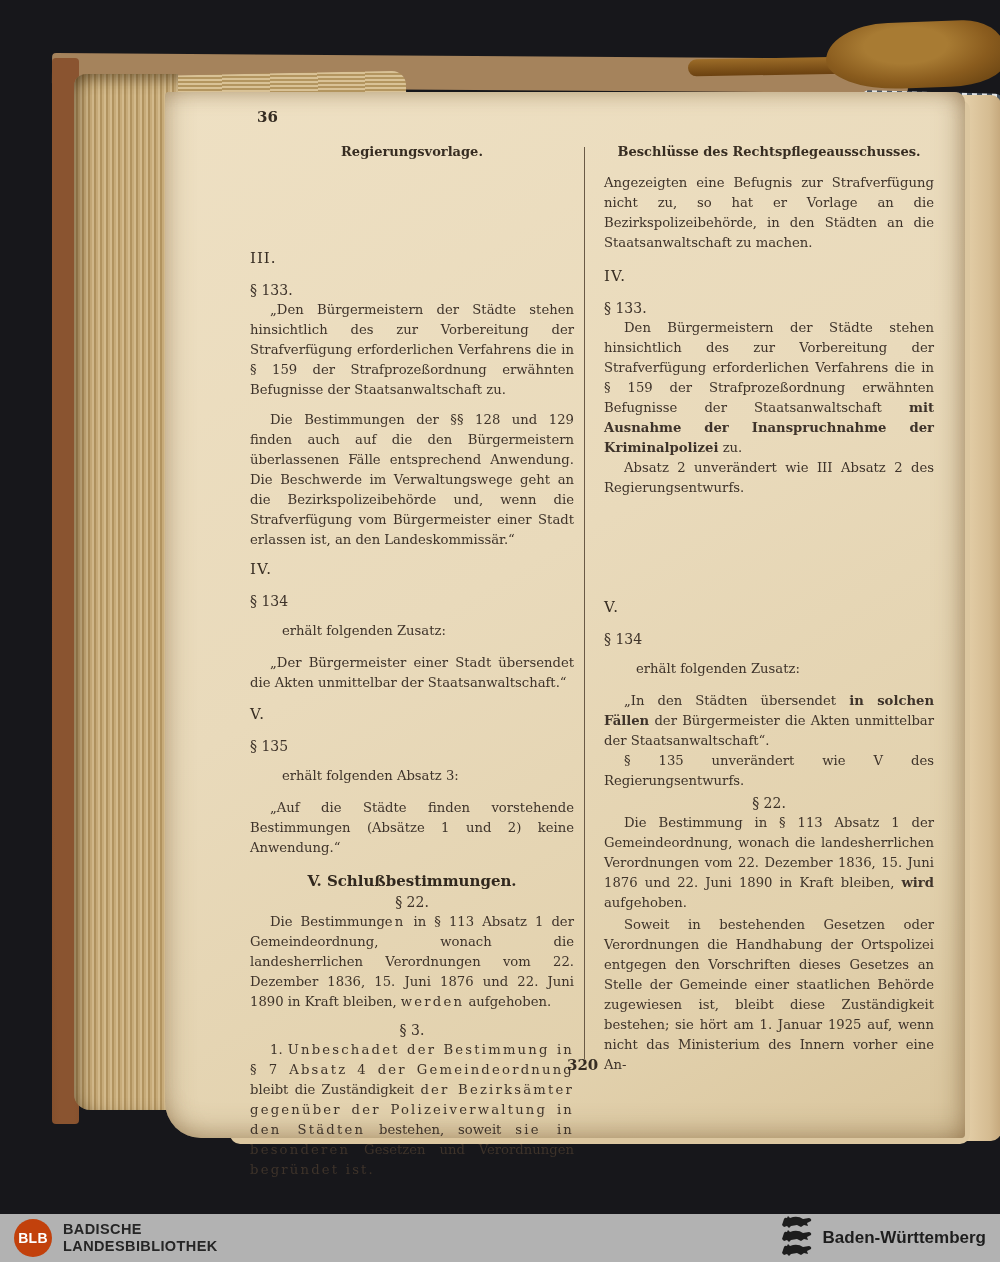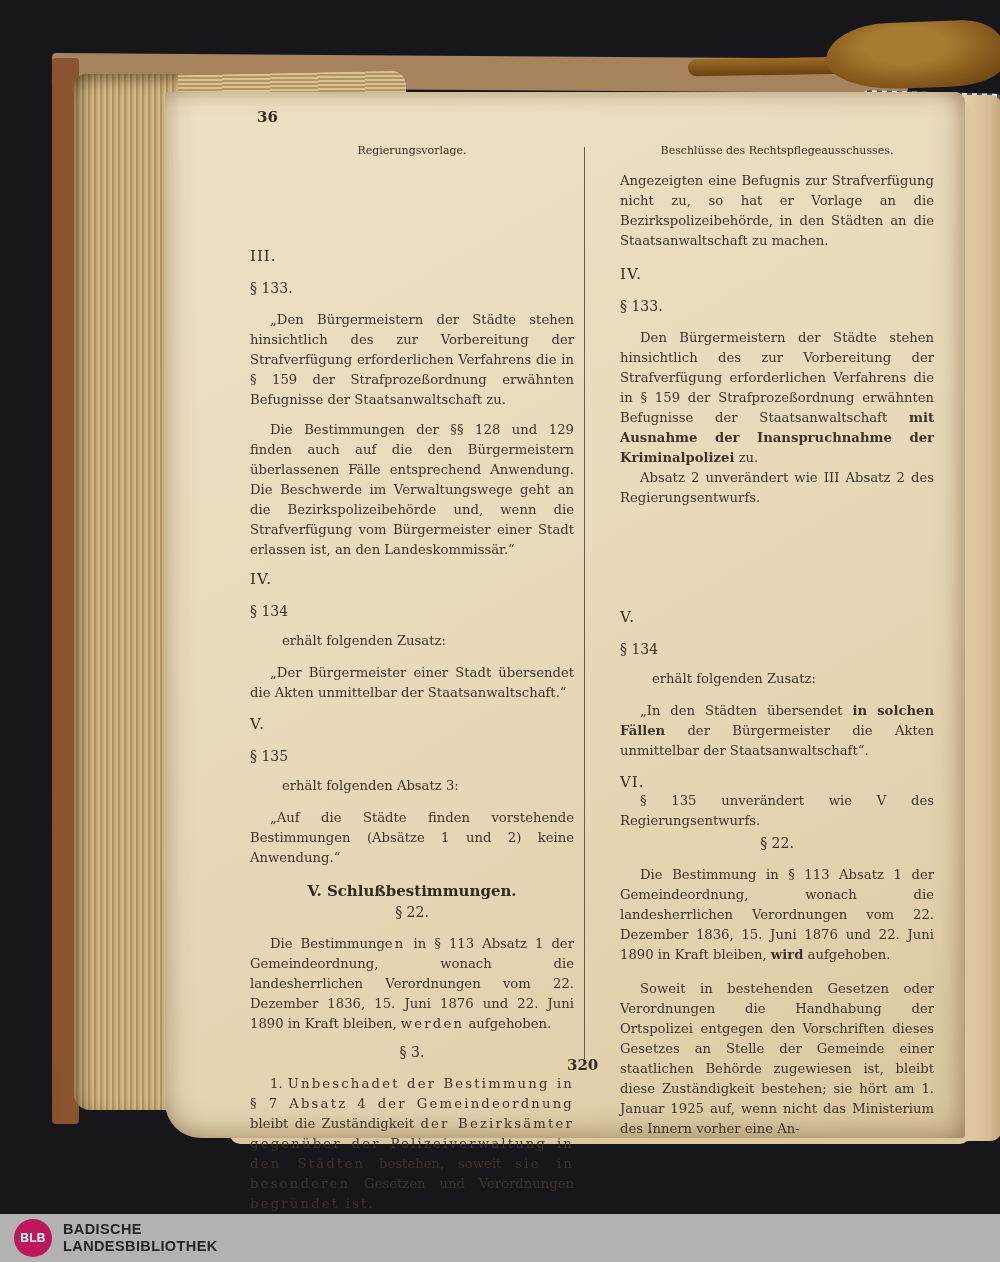--- a/index.html
+++ b/index.html
@@ -74,45 +74,45 @@
       inset 0 16px 20px -14px rgba(130,100,60,.4),
       inset 24px 0 26px -20px rgba(120,88,48,.35);
     color:#3e332a;
   }
   
   .folio-top{position:absolute;left:92px;top:16px;font-size:15px;font-weight:bold;color:#352c22;text-align:center;}
   .folio-bottom{position:absolute;left:402px;top:964px;font-size:15px;font-weight:bold;color:#352c22;}
   .divider{position:absolute;left:419px;top:55px;width:1px;height:912px;background:#6a5a46;}
   .cols{position:absolute;left:85px;top:52px;width:684px;display:flex;}
   .col-l{width:334px;padding-right:10px;box-sizing:border-box;}
-  .col-r{width:350px;padding-left:36px;box-sizing:border-box;}
-  .col-head{text-align:center;font-weight:normal;font-size:11px;color:#372d22;}
+  .col-r{width:350px;padding-left:20px;box-sizing:border-box;}
+  .col-head{text-align:center;font-weight:bold;font-size:13px;color:#372d22;}
   .roman{font-size:15px;letter-spacing:1px;color:#372d22;}
   .sec{font-size:14px;margin-top:15px;}
   .sec-c{text-align:center;font-size:14px;}
   .para{font-size:13.2px;line-height:20px;text-align:justify;margin:0;}
   .indent{text-indent:20px;}
   .intro{text-indent:20px;font-size:13.2px;line-height:20px;margin:12px;}
   .head-bold{text-align:center;font-weight:bold;font-size:15px;color:#31281e;}
   .sperr{letter-spacing:2.2px;}
   .b{font-weight:bold;}
-  .mt2{margin-top:14px}.mt4{margin-top:4px}.mt10{margin-top:10px}.mt12{margin-top:12px}
+  .mt2{margin-top:2px}.mt4{margin-top:4px}.mt10{margin-top:10px}.mt12{margin-top:12px}
   .mt14{margin-top:14px}.mt70{margin-top:70px}.mt90{margin-top:90px}.mt100{margin-top:100px}
   
   .footer{
     position:absolute;left:0;top:1214px;width:1000px;height:48px;background:#b2b2b2;
     display:flex;align-items:center;justify-content:space-between;
     padding:0 14px;box-sizing:border-box;
     font-family:"Liberation Sans","DejaVu Sans",sans-serif;
   }
   .f-left{display:flex;align-items:center;gap:11px;}
   .blb-circle{
-    width:38px;height:38px;border-radius:50%;background:#be185d;
+    width:38px;height:38px;border-radius:50%;background:#c2410c;
     display:flex;align-items:center;justify-content:center;
-    color:#fff;font-weight:bold;font-size:12px;letter-spacing:.3px;
+    color:#fff;font-weight:bold;font-size:14px;letter-spacing:.3px;
   }
   .lib-name{font-weight:bold;font-size:14.5px;line-height:1.15;color:#262626;letter-spacing:.4px;}
   .f-right{display:flex;align-items:center;gap:10px;}
   .bw-text{font-weight:bold;font-size:17px;color:#1d1d1d;}
 </style>
 </head>
 <body>
 
 <div class="marble marble-top"></div>
 <div class="marble marble-left"></div>
@@ -155,32 +155,43 @@
       <div class="col-head">Beschlüsse des Rechtspflegeausschusses.</div>
       <p class="para mt14">Angezeigten eine Befugnis zur Strafverfügung nicht zu, so hat er Vorlage an die Bezirkspolizeibehörde, in den Städten an die Staatsanwaltschaft zu machen.</p>
       <div class="roman mt14">IV.</div>
       <div class="sec">§ 133.</div>
       <p class="para indent mt2"><span>Den Bürgermeistern der Städte stehen hinsichtlich des zur Vorbereitung der Strafverfügung erforderlichen Verfahrens die in § 159 der Strafprozeßordnung erwähnten Befugnisse der Staatsanwaltschaft </span><span class="b">mit Ausnahme der Inanspruchnahme der Kriminalpolizei</span><span> zu.</span></p>
       <p class="para indent">Absatz 2 unverändert wie III Absatz 2 des Regierungsentwurfs.</p>
       <div class="roman mt100">V.</div>
       <div class="sec">§ 134</div>
       <p class="intro">erhält folgenden Zusatz:</p>
       <p class="para indent"><span>„In den Städten übersendet </span><span class="b">in solchen Fällen</span><span> der Bürgermeister die Akten unmittelbar der Staatsanwaltschaft“.</span></p>
-      <div class="roman mt12">VI.</div>
       <p class="para indent">§ 135 unverändert wie V des Regierungsentwurfs.</p>
       <div class="sec-c mt4">§ 22.</div>
       <p class="para indent mt2"><span>Die Bestimmung in § 113 Absatz 1 der Gemeindeordnung, wonach die landesherrlichen Verordnungen vom 22. Dezember 1836, 15. Juni 1876 und 22. Juni 1890 in Kraft bleiben, </span><span class="b">wird</span><span> aufgehoben.</span></p>
       <p class="para indent mt2">Soweit in bestehenden Gesetzen oder Verordnungen die Handhabung der Ortspolizei entgegen den Vorschriften dieses Gesetzes an Stelle der Gemeinde einer staatlichen Behörde zugewiesen ist, bleibt diese Zuständigkeit bestehen; sie hört am 1. Januar 1925 auf, wenn nicht das Ministerium des Innern vorher eine An-</p>
     </div>
   </div>
 
   <div class="folio-bottom">320</div>
 </div>
 
 <div class="footer">
   <div class="f-left">
     <div class="blb-circle">BLB</div>
     <div class="lib-name">
       <div>BADISCHE</div>
       <div>LANDESBIBLIOTHEK</div>
     </div>
   </div>
+  <div class="f-right">
+    <span>
+      <svg width="34" height="42" viewBox="0 0 34 42">
+        <g fill="#1d1d1d">
+          <path d="M3,10 L5,4 Q6,2 8,3 L9,1 L11,3 L14,2 Q20,1 24,4 L30,3 Q33,4 32,6 L28,8 L29,11 L25,10 L22,12 L18,10 L12,11 L10,13 L8,11 L5,12 Z"></path>
+          <path transform="translate(0,14)" d="M3,10 L5,4 Q6,2 8,3 L9,1 L11,3 L14,2 Q20,1 24,4 L30,3 Q33,4 32,6 L28,8 L29,11 L25,10 L22,12 L18,10 L12,11 L10,13 L8,11 L5,12 Z"></path>
+          <path transform="translate(0,28)" d="M3,10 L5,4 Q6,2 8,3 L9,1 L11,3 L14,2 Q20,1 24,4 L30,3 Q33,4 32,6 L28,8 L29,11 L25,10 L22,12 L18,10 L12,11 L10,13 L8,11 L5,12 Z"></path>
+        </g>
+      </svg>
+    </span>
+    <span class="bw-text">Baden-Württemberg</span>
+  </div>
 </div>
 
 </body></html>

